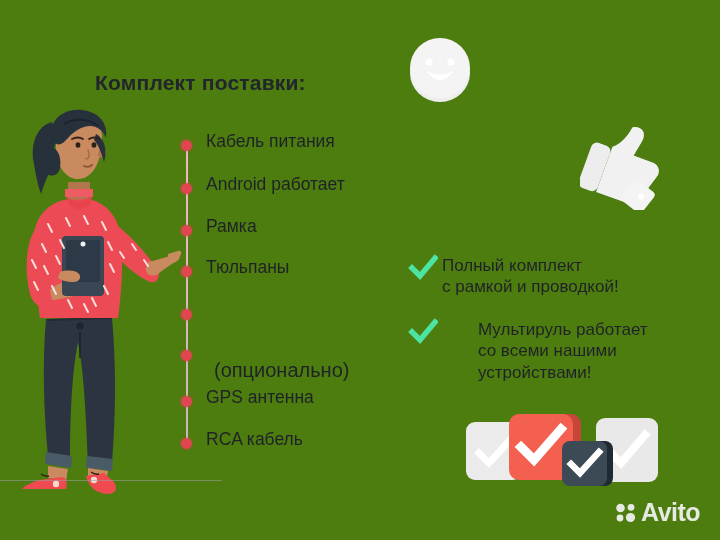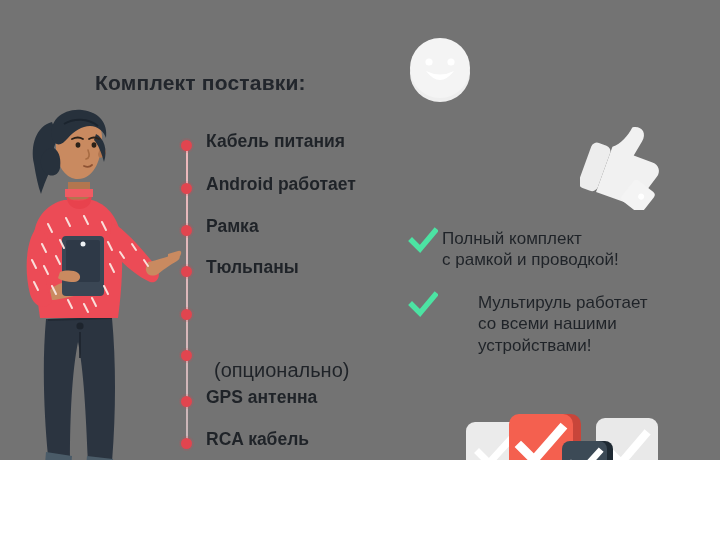--- a/index.html
+++ b/index.html
@@ -3,21 +3,21 @@
 <meta charset="utf-8">
 <style>
   html,body{margin:0;padding:0;}
   body{
     width:720px;height:540px;
     background:#ffffff;
     font-family:"Liberation Sans","DejaVu Sans",sans-serif;
     overflow:hidden;
     position:relative;
   }
-  #stage{position:relative;width:720px;height:460px;background:#737373;overflow:hidden;}
+  #stage{position:relative;width:720px;height:540px;background:#4d7c0f;overflow:hidden;}
 
   
   .deco{position:absolute;pointer-events:none;}
   #smiley{left:405px;top:35px;width:70px;height:70px;}
   #thumb{left:580px;top:115px;width:90px;height:95px;}
 
   
   #ground{
     position:absolute;left:0;top:480px;width:222px;height:1px;
     background:#9aa0a6;opacity:.55;
@@ -37,30 +37,30 @@
     background:linear-gradient(to bottom,#efb9bc,#c9b6b8);
     border-radius:1px;
   }
   .bullet{
     position:absolute;width:11px;height:11px;border-radius:50%;
     background:#e1454f;left:181px;
     box-shadow:0 0 0 2px rgba(225,69,79,.16);
   }
   .item-label{
     position:absolute;left:206px;
-    font-size:17.5px;color:#1f2328;font-weight:700;
+    font-size:17.5px;color:#1f2328;font-weight:400;
     white-space:nowrap;line-height:1.15;
   }
   .item-sub{
     position:absolute;left:214px;
     font-size:20px;color:#1f2328;white-space:nowrap;
   }
 
   
-  .feature{position:absolute;display:flex;align-items:flex-start;}
+  .feature{position:absolute;display:flex;align-items:flex-start;margin-top:27px;}
   #feature-0{left:408px;top:228px;}
   #feature-1{left:408px;top:292px;gap:36px;}
   .feat-check{flex:0 0 auto;width:30px;height:30px;margin-right:4px;margin-top:-2px;}
   .feat-text{
     font-size:17px;color:#1f2328;line-height:1.25;
     white-space:pre-line;font-weight:400;
   }
 
   
   #cards{position:absolute;left:463px;top:408px;width:190px;height:78px;}

